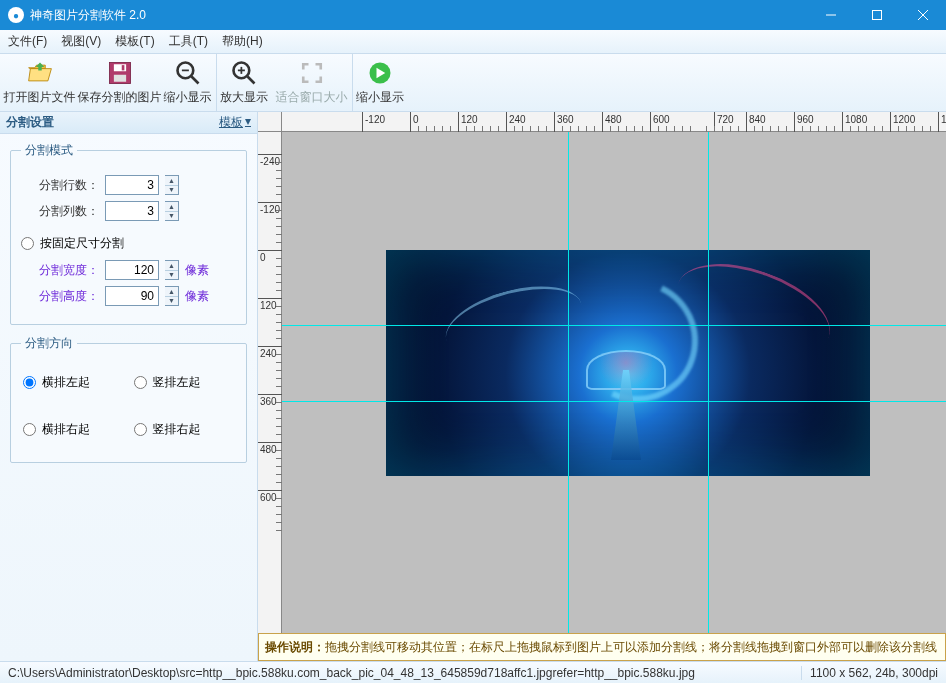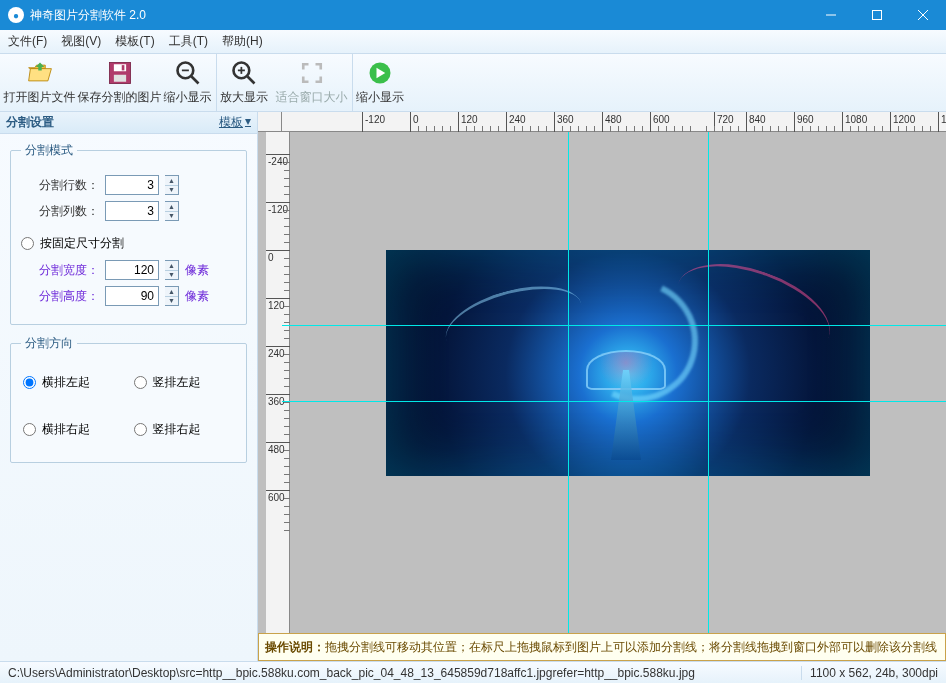--- a/index.html
+++ b/index.html
@@ -40,21 +40,21 @@
 .spin div{ flex:1; display:flex; align-items:center; justify-content:center; font-size:7px; color:#456;}
 .spin div:first-child{ border-bottom:1px solid #b8cfe0;}
 .radio-row{ display:flex; align-items:center; gap:6px; margin:8px 0;}
 .radio-row input{ margin:0;}
 .dir-grid{ display:grid; grid-template-columns:1fr 1fr; row-gap:14px; column-gap:10px; padding:4px 2px;}
 .bigbtn{ display:block; width:200px; height:26px; margin:10px auto 0 auto; border:1px solid #9ab7ce; background:linear-gradient(#fdfefe,#e7f1f9); border-radius:2px; text-align:center; line-height:24px; color:#333;}
 
 .canvas-area{ flex:1; position:relative; background:#bfbfbf; overflow:hidden;}
 .ruler-corner{ position:absolute; left:0; top:0; width:24px; height:20px; background:#f3f3f3; border-right:1px solid #888; border-bottom:1px solid #888;}
 .ruler-h{ position:absolute; left:24px; right:0; top:0; height:20px; background:#f3f3f3; border-bottom:1px solid #888;}
-.ruler-v{ position:absolute; left:8px; top:20px; bottom:28px; width:24px; background:#f3f3f3; border-right:1px solid #888;}
+.ruler-v{ position:absolute; left:0; top:20px; bottom:28px; width:24px; background:#f3f3f3; border-right:1px solid #888;}
 .ruler-h .tick{ position:absolute; top:0; height:20px; border-left:1px solid #555;}
 .ruler-h .tick span{ position:absolute; top:2px; left:2px; font-size:10px; color:#333;}
 .ruler-h .minor{ position:absolute; top:14px; height:6px; border-left:1px solid #777;}
 .ruler-v .tick{ position:absolute; left:0; width:24px; border-top:1px solid #555;}
 .ruler-v .tick span{ position:absolute; left:2px; top:1px; font-size:10px; color:#333;}
 .ruler-v .minor{ position:absolute; left:18px; width:6px; border-top:1px solid #777;}
 
 .viewport{ position:absolute; left:24px; top:20px; right:0; bottom:28px; }
 .image{ position:absolute; left:104px; top:118px; width:484px; height:226px; background: radial-gradient(circle at 50% 55%, #3bd6ff 0%, #1a6fd0 18%, #0a2a60 45%, #04153a 70%, #020a1f 100%); box-shadow: inset 0 0 60px rgba(0,200,255,0.3);}
 .image::before{ content:""; position:absolute; left:190px; top:30px; width:110px; height:110px; border:6px solid rgba(120,220,255,0.6); border-top-color:transparent; border-left-color:transparent; border-radius:50%; transform:rotate(-20deg); filter:blur(1px);}

